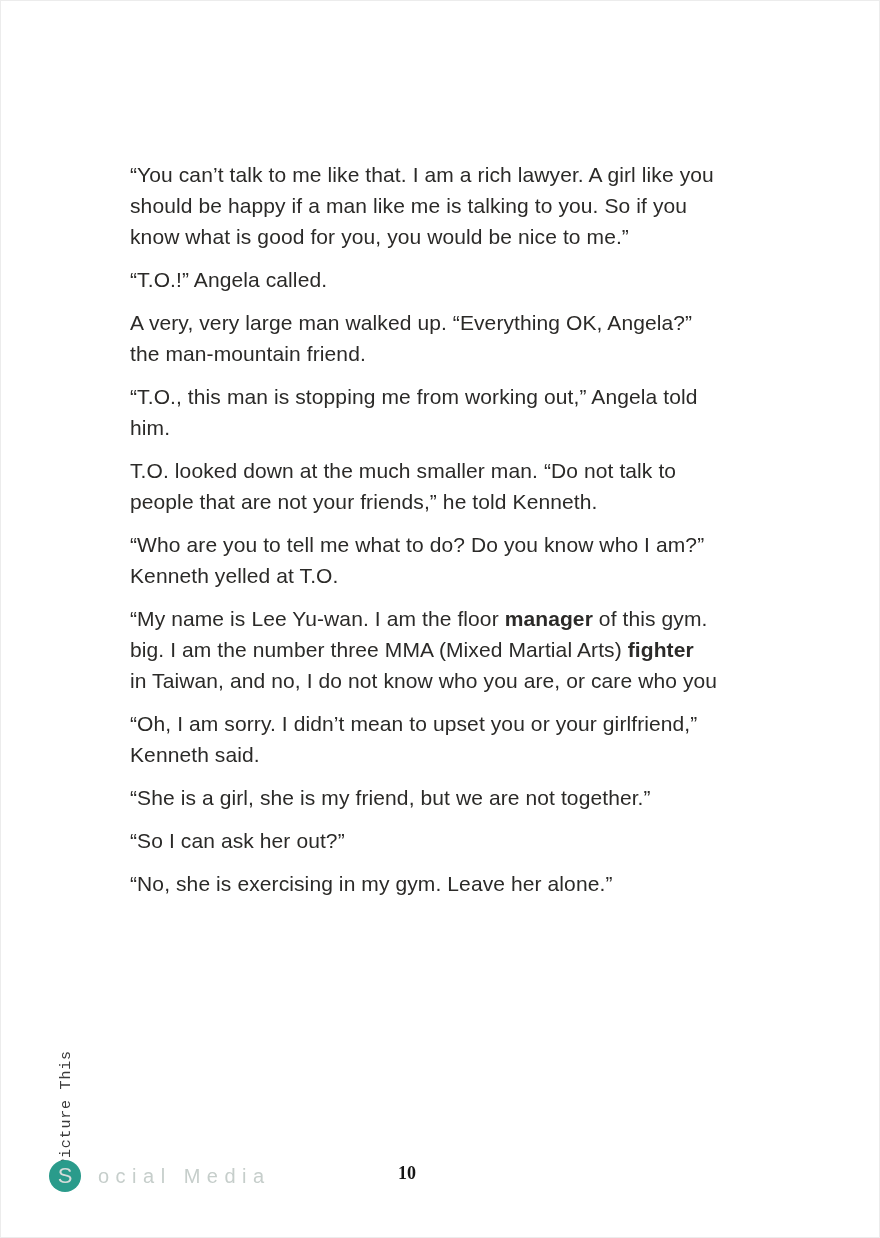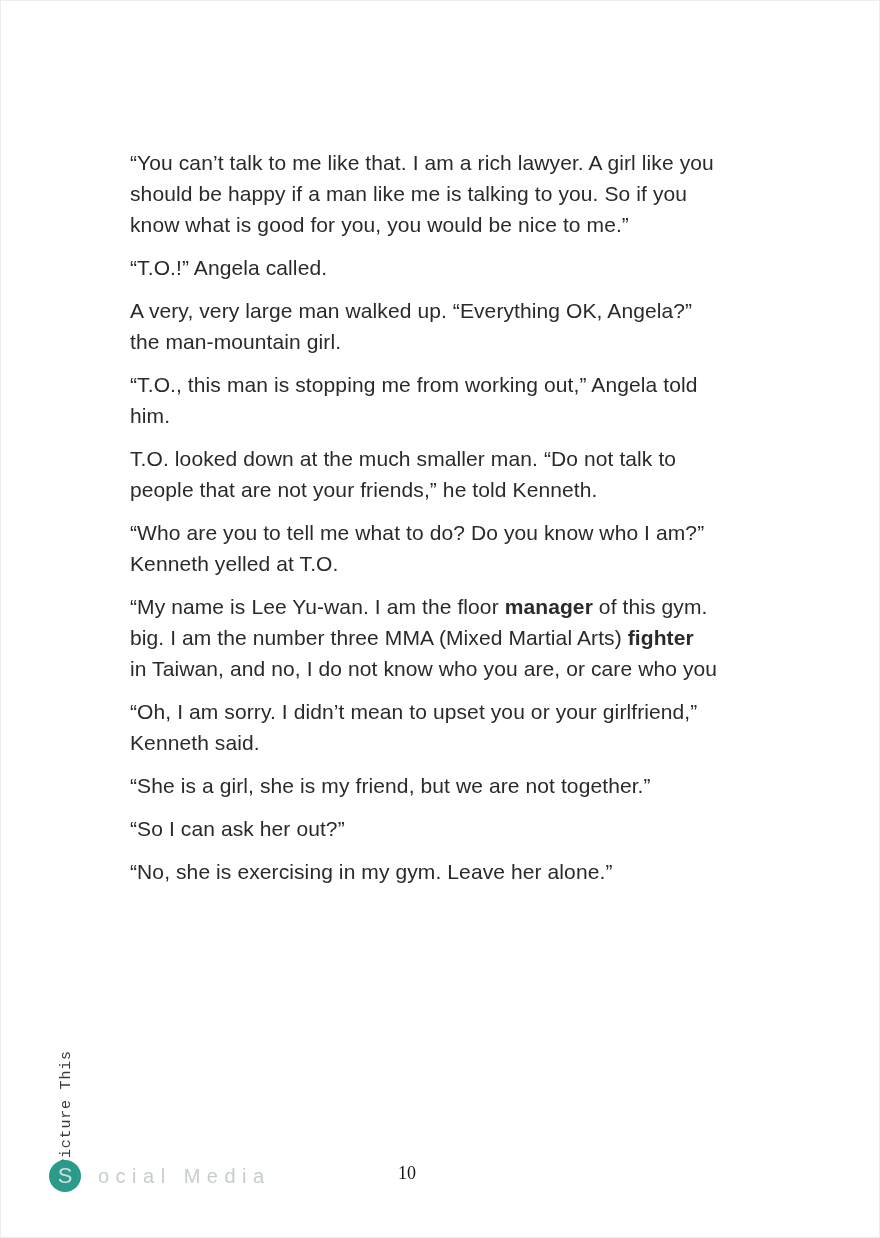--- a/index.html
+++ b/index.html
@@ -21,21 +21,21 @@
     border: 1px solid #ececec;
     box-sizing: border-box;
   }
   
   .text-block {
     position: absolute;
     left: 129px;
     top: 146px;
   }
   .paragraph {
-    margin: 0 0 12px 0;
+    margin: 12px 0 12px 0;
   }
   .line {
     font-size: 21px;
     line-height: 31px;
     color: #2b2a28;
     white-space: nowrap;
     letter-spacing: 0.1px;
   }
   .line .bold {
     font-weight: 700;
@@ -86,39 +86,40 @@
   
   .page-number {
     position: absolute;
     left: 0;
     top: 1162px;
     width: 812px;
     text-align: center;
     font-family: "Liberation Serif", serif;
     font-size: 18px;
     color: #151515;
+    font-weight: bold;
   }
 </style>
 </head>
 <body>
 
 <div class="page">
 
   <main class="text-block" id="text-block">
       <div class="paragraph">
         <div class="line"><span>“You can’t talk to me like that. I am a rich lawyer. A girl like you</span></div>
         <div class="line"><span>should be happy if a man like me is talking to you. So if you</span></div>
         <div class="line"><span>know what is good for you, you would be nice to me.”</span></div>
       </div>
       <div class="paragraph">
         <div class="line"><span>“T.O.!” Angela called.</span></div>
       </div>
       <div class="paragraph">
         <div class="line"><span>A very, very large man walked up. “Everything OK, Angela?”</span></div>
-        <div class="line"><span>the man-mountain girl.</span></div>
+        <div class="line"><span>the man-mountain friend.</span></div>
       </div>
       <div class="paragraph">
         <div class="line"><span>“T.O., this man is stopping me from working out,” Angela told</span></div>
         <div class="line"><span>him.</span></div>
       </div>
       <div class="paragraph">
         <div class="line"><span>T.O. looked down at the much smaller man. “Do not talk to</span></div>
         <div class="line"><span>people that are not your friends,” he told Kenneth.</span></div>
       </div>
       <div class="paragraph">

